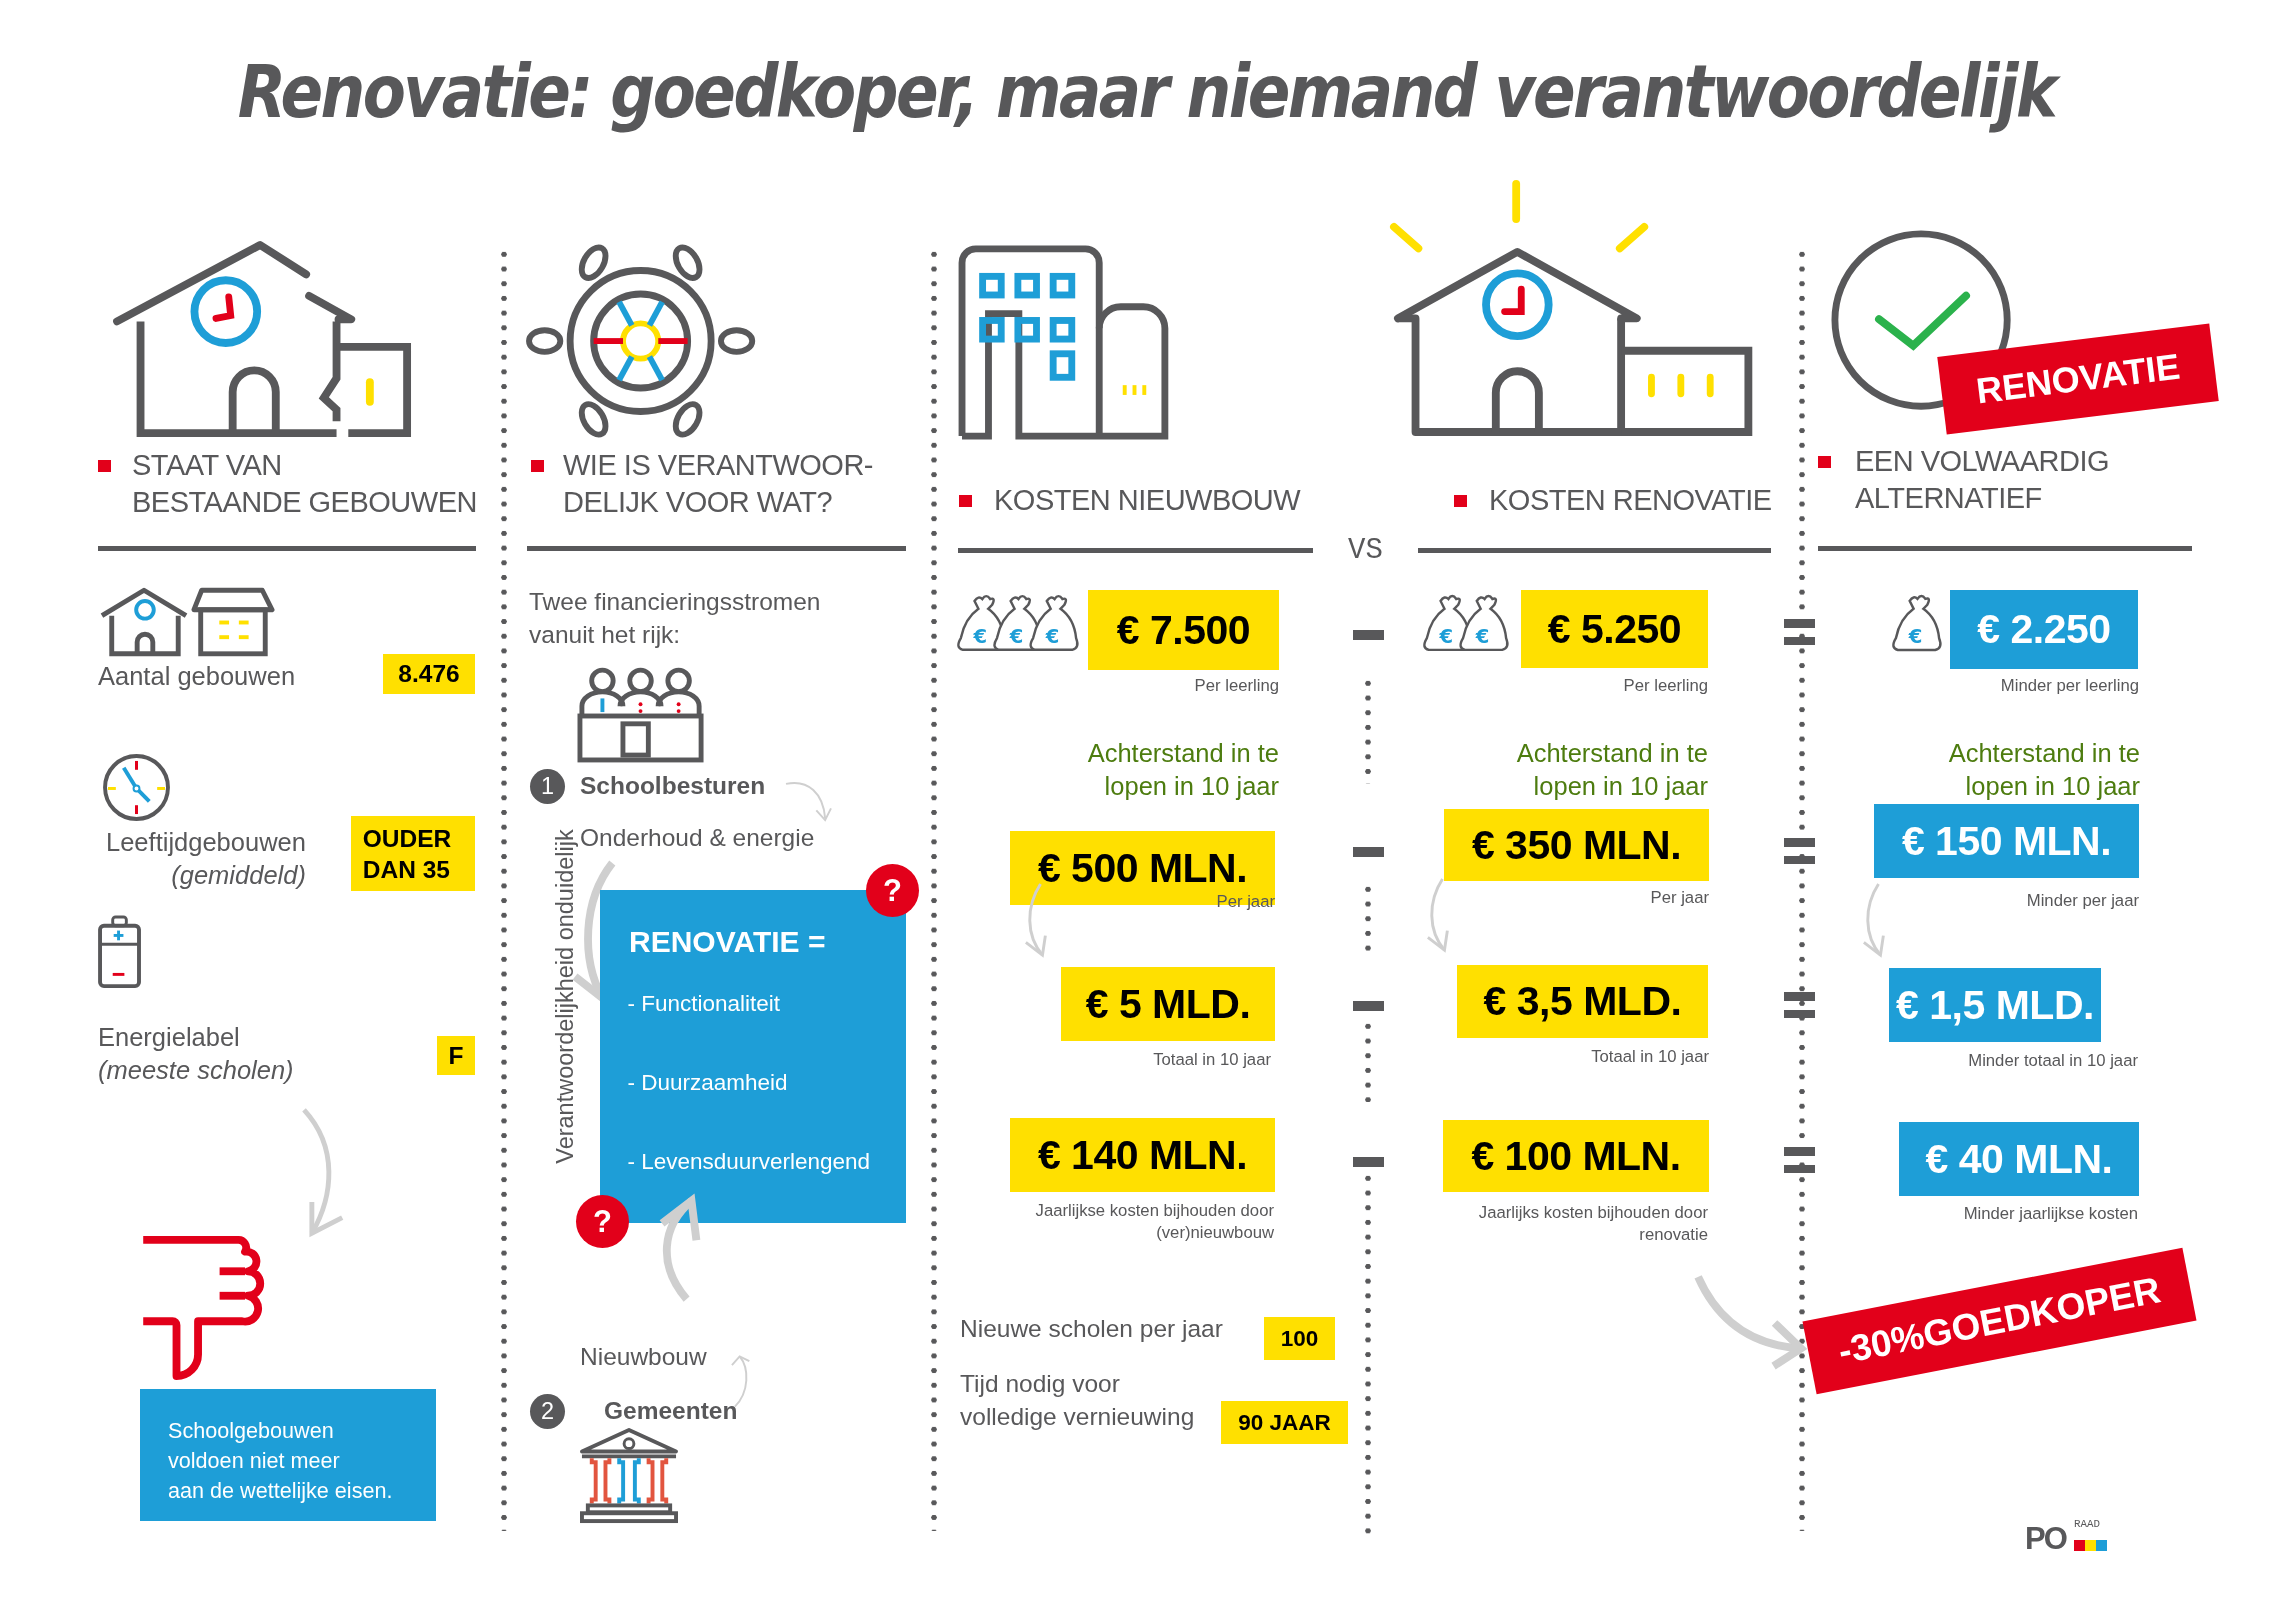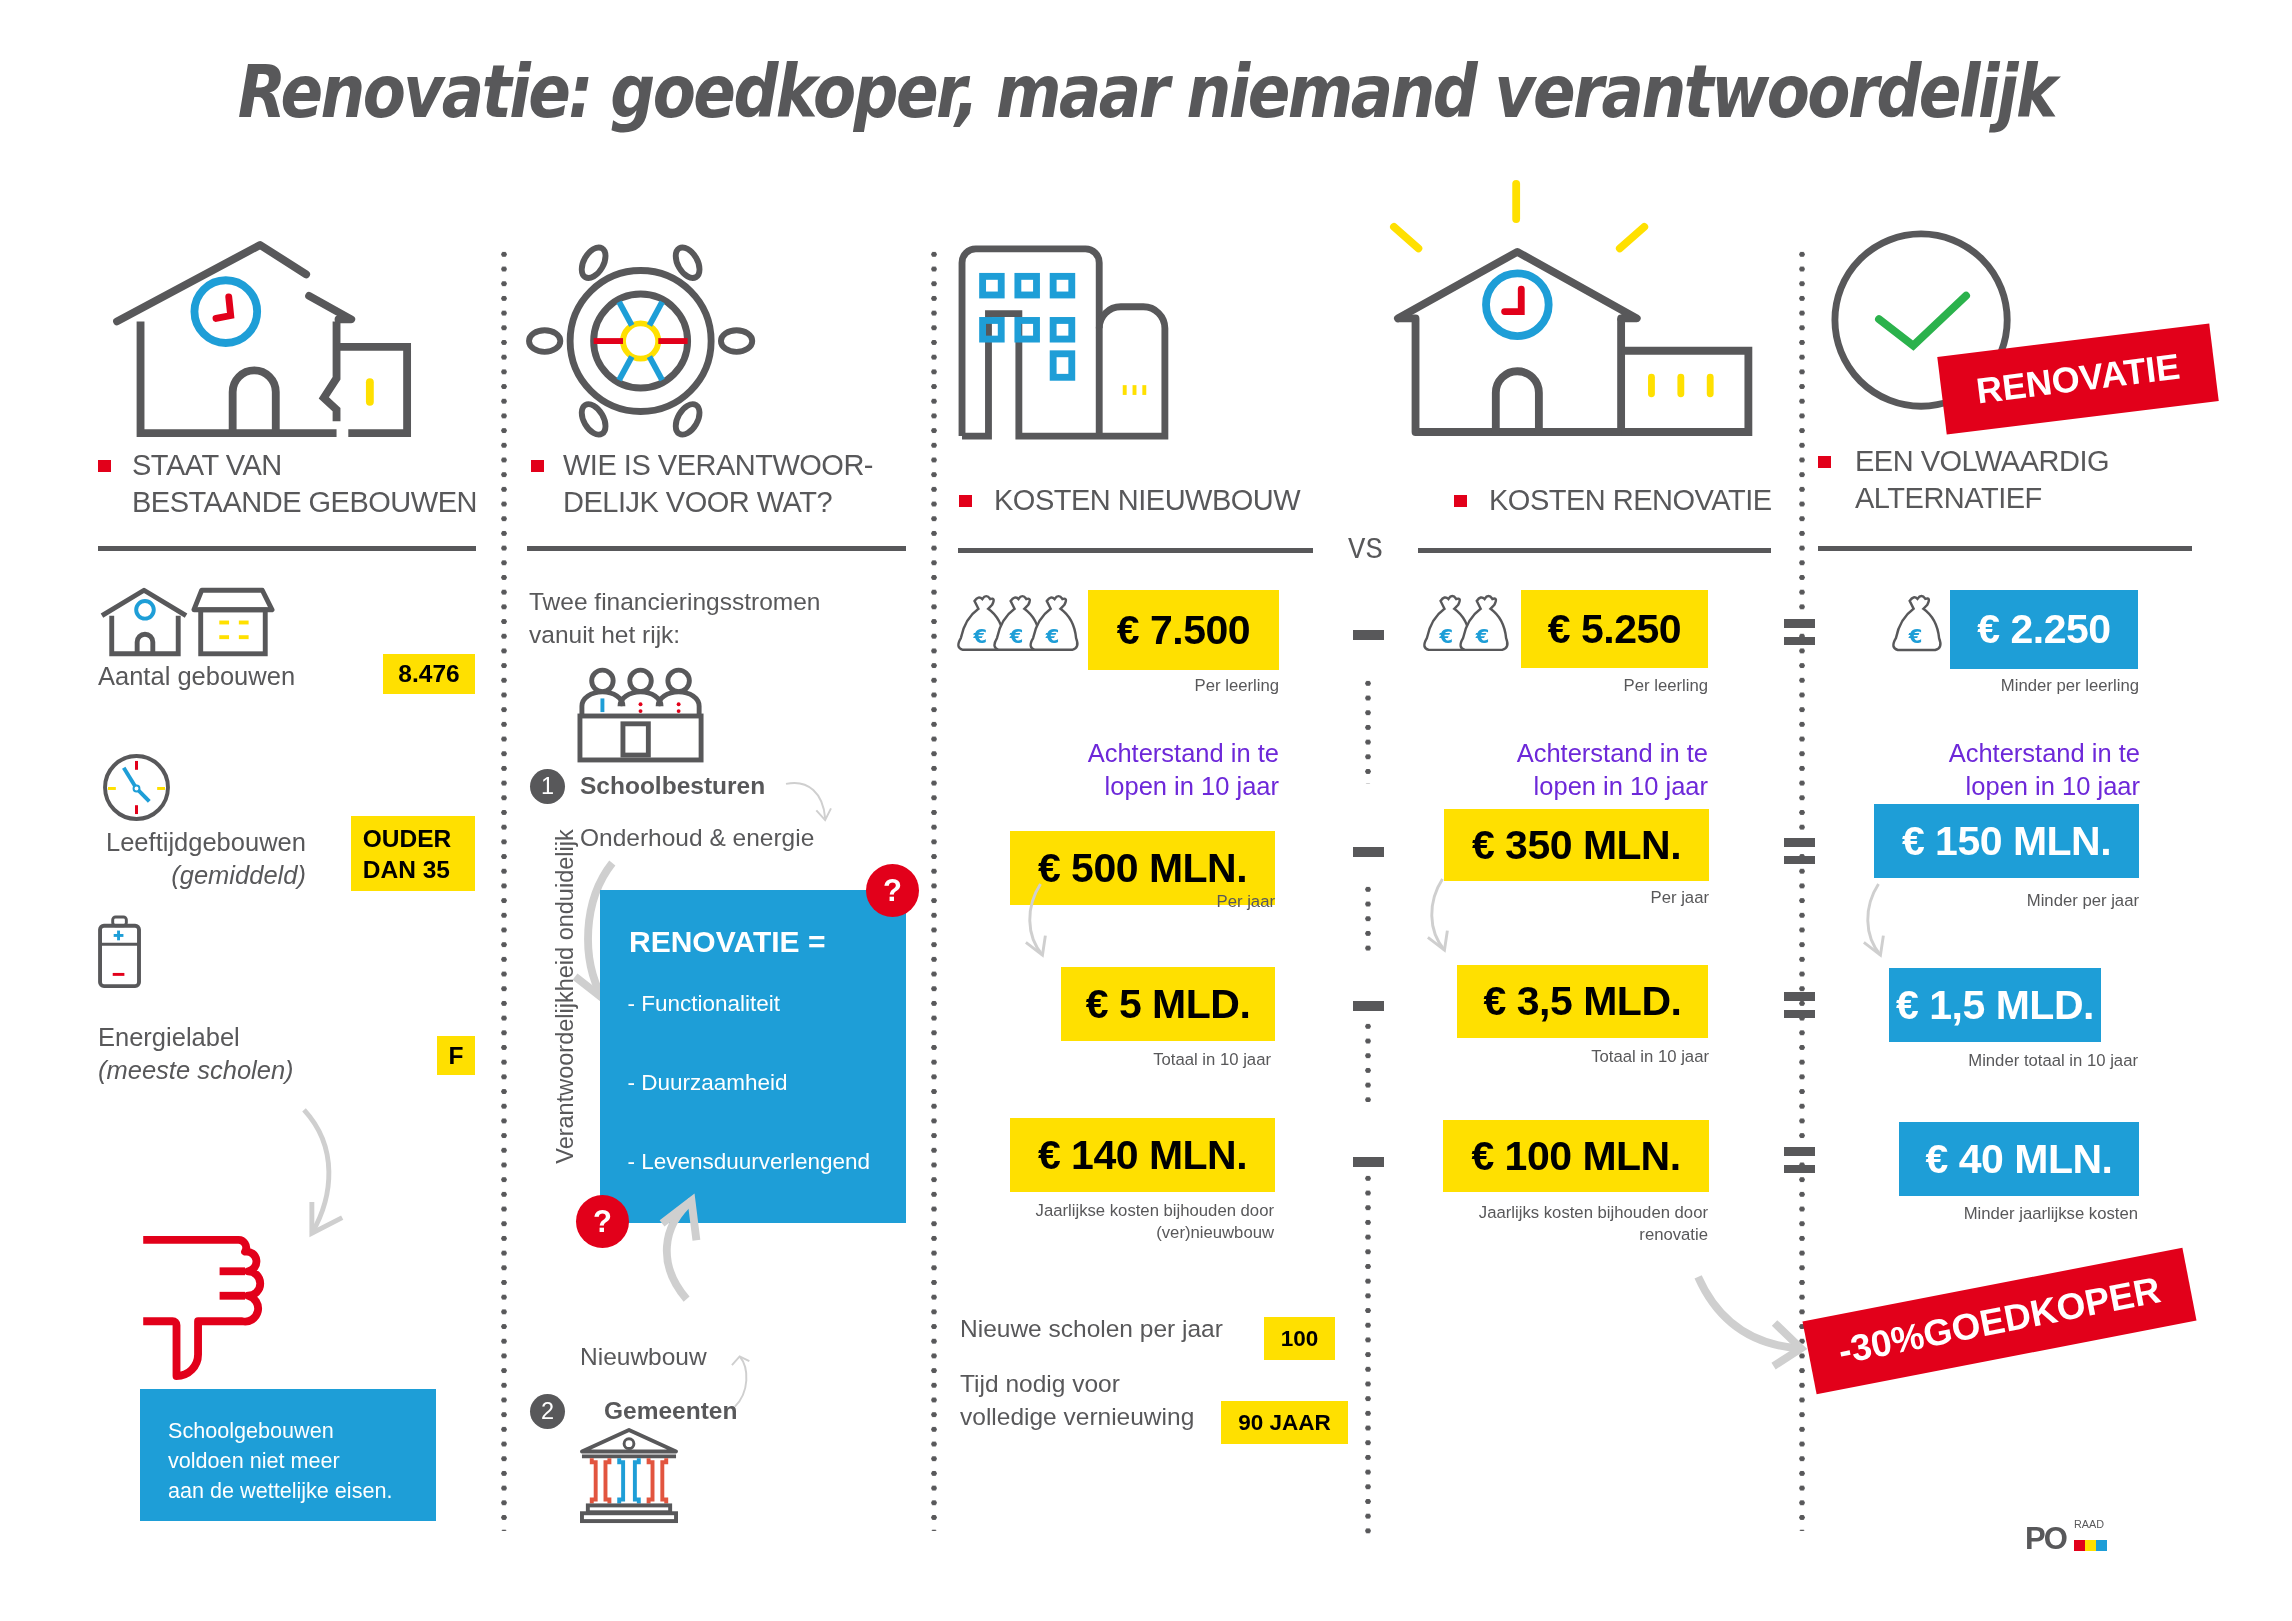--- a/index.html
+++ b/index.html
@@ -15,21 +15,21 @@
   .rule { height:4.9px; background:#58585a; }
   .hdr { font-size:29px; line-height:37px; color:#58585a; letter-spacing:-0.5px; }
   .hdr .bullet { position:absolute; width:12.7px; height:12.7px; background:#e2001a; }
   .label { font-size:25.5px; line-height:33px; color:#58585a; }
   .ybox { background:#ffe000; color:#000000; font-weight:bold;
           display:flex; align-items:center; justify-content:center; text-align:center; }
   .bbox { background:#1e9ed7; color:#ffffff; font-weight:bold;
           display:flex; align-items:center; justify-content:center; }
   .big { font-size:41px; letter-spacing:-0.5px; }
   .cap { font-size:16.7px; color:#58585a; text-align:right; line-height:21.6px; }
-  .sub { font-size:25.5px; color:#6d28d9; text-align:right; line-height:33px; }
+  .sub { font-size:25.5px; color:#4d7c0f; text-align:right; line-height:33px; }
   .minus { width:31px; height:9.8px; background:#58585a; }
   .eq { width:31px; }
   .eq div { height:8.8px; background:#58585a; margin-bottom:8.8px; }
   .redbanner { background:#e2001a; color:#fff; font-weight:bold; display:flex;
                align-items:center; justify-content:center; }
   svg { position:absolute; overflow:visible; }
 </style>
 </head>
 <body>
 
@@ -409,18 +409,18 @@
   <div class="abs bbox big" style="left:1889px; top:968px; width:212px; height:74px;">€ 1,5 MLD.</div>
   <div class="abs cap" style="left:1862px; top:1050px; width:276px;">Minder totaal in 10 jaar</div>
   <div class="abs bbox big" style="left:1899px; top:1122px; width:240px; height:74px;">€ 40 MLN.</div>
   <div class="abs cap" style="left:1862px; top:1203px; width:276px;">Minder jaarlijkse kosten</div>
 
   <div class="abs redbanner" style="left:1806px; top:1284px; width:387px; height:74px; font-size:37px; transform:rotate(-11deg);">-30%GOEDKOPER</div>
 </section>
 
 <div class="abs" style="left:2025px; top:1521px; height:35px;">
   <span style="position:absolute; left:0; top:0; font-size:31px; font-weight:bold; color:#58585a; letter-spacing:-2px; line-height:35px;">PO</span>
-  <span style="position:absolute; left:49px; top:-2.9px; font-size:10.8px; color:#58585a; letter-spacing:0;">RAAD</span>
+  <span style="position:absolute; left:49px; top:-2.9px; font-size:10.8px; color:#58585a; letter-spacing:0;font-family:Liberation Mono, monospace;">RAAD</span>
   <span style="position:absolute; left:49px; top:18.6px; width:10.8px; height:11.8px; background:#e2001a;"></span>
   <span style="position:absolute; left:60px; top:18.6px; width:10.8px; height:11.8px; background:#ffe000;"></span>
   <span style="position:absolute; left:71px; top:18.6px; width:10.8px; height:11.8px; background:#1e9ed7;"></span>
 </div>
 
 
 </body></html>

